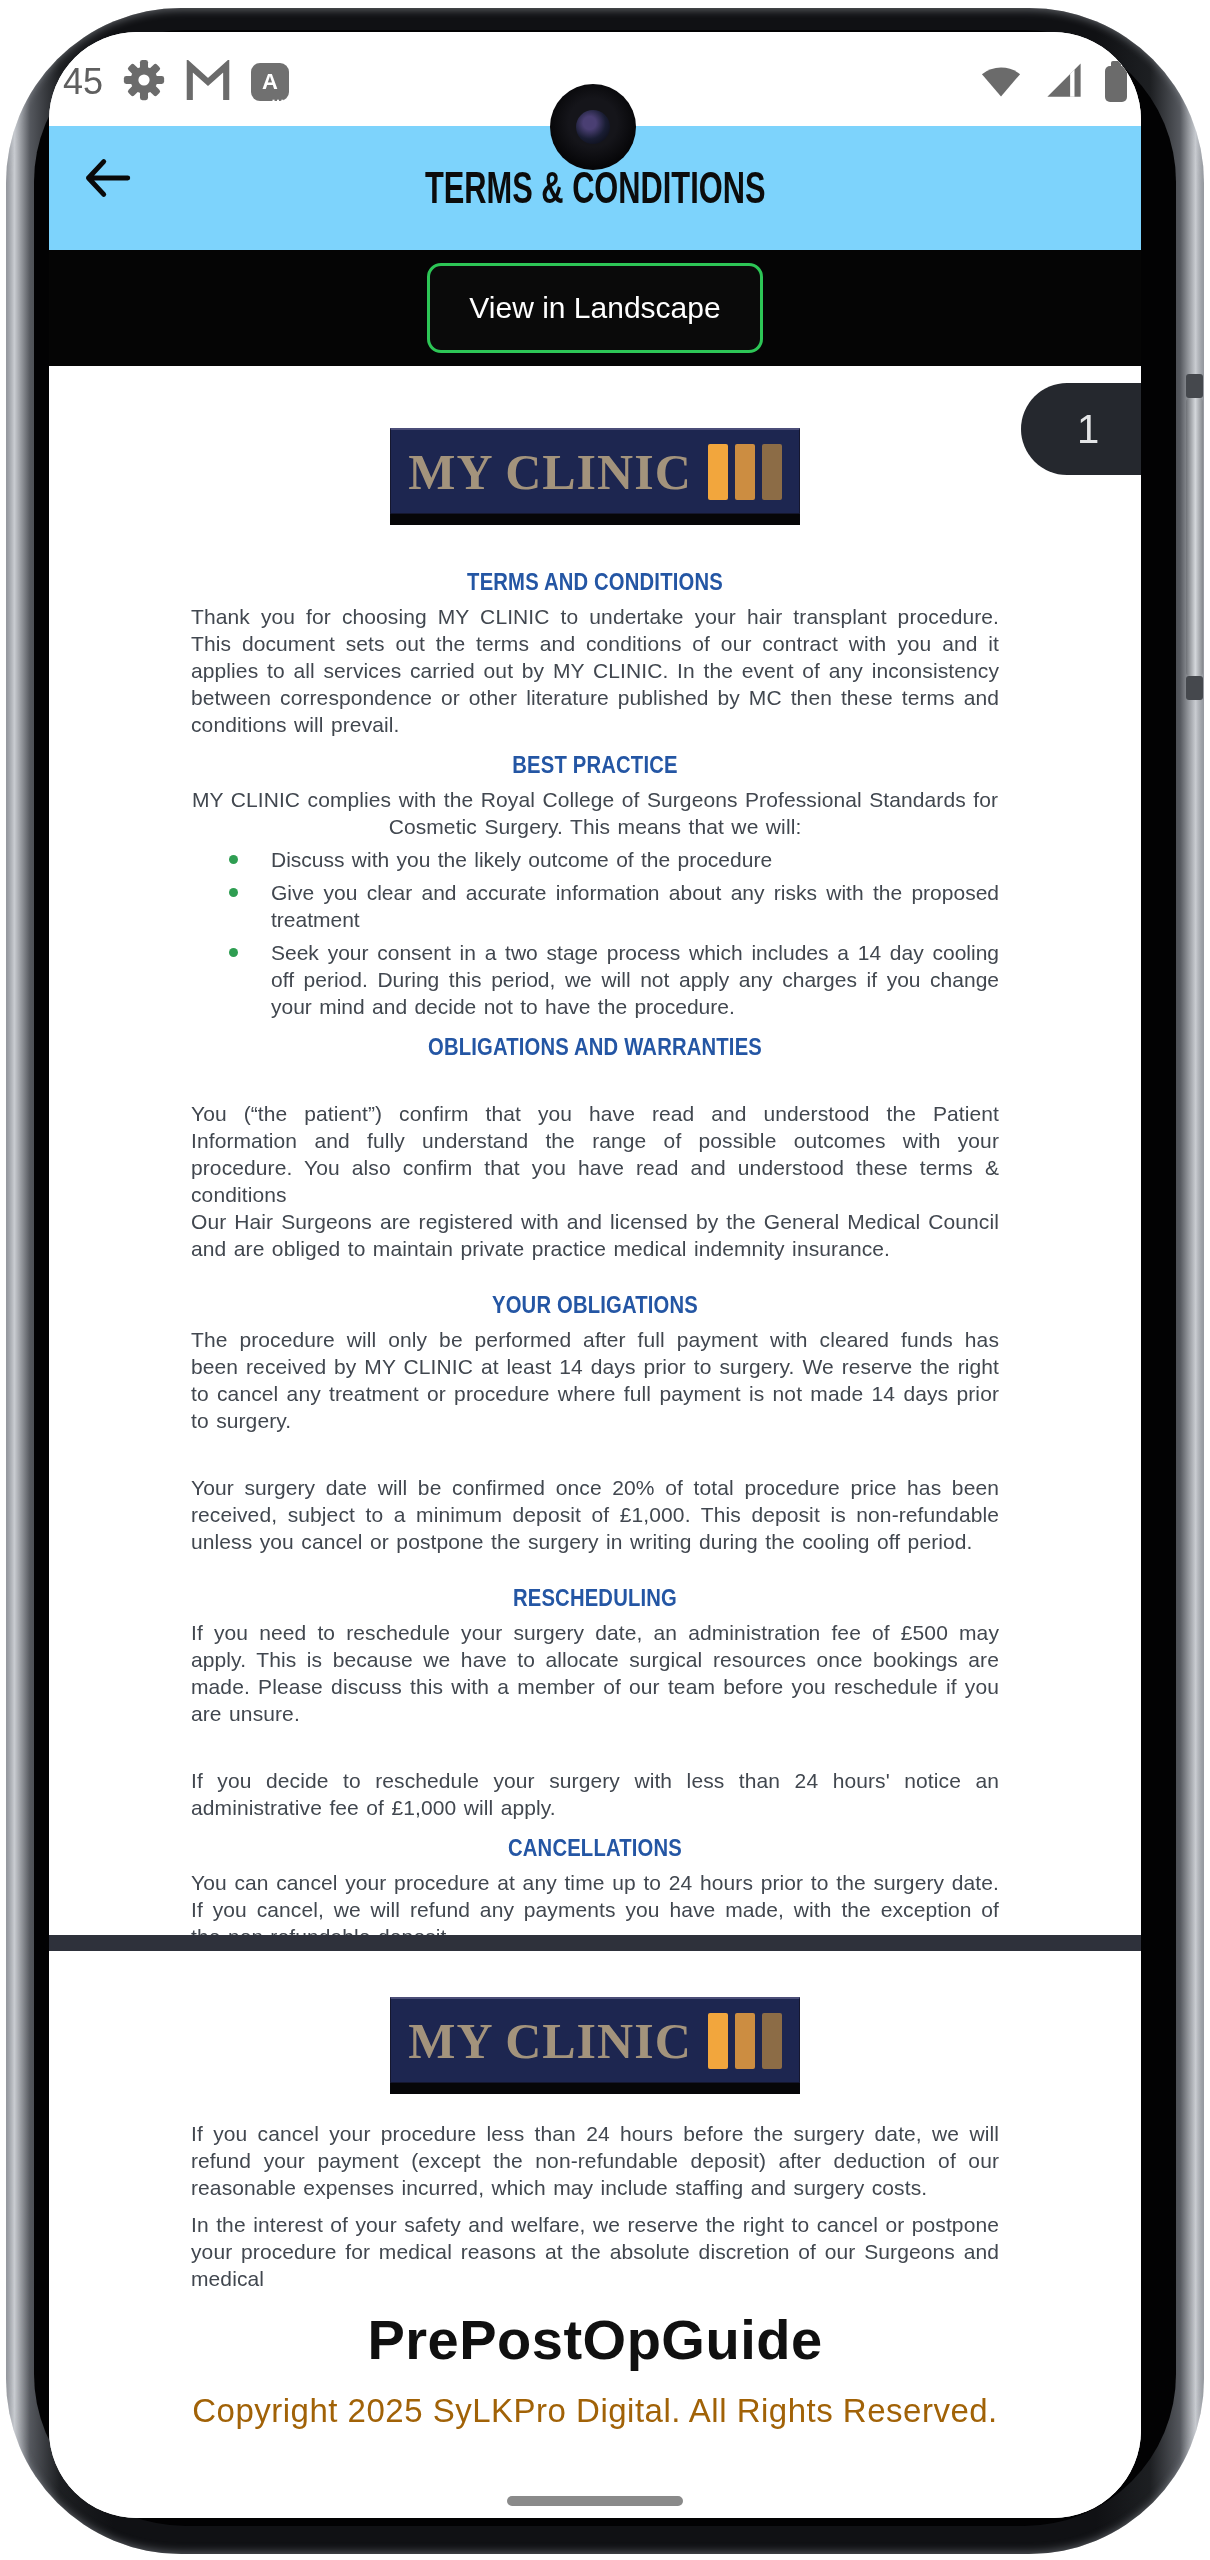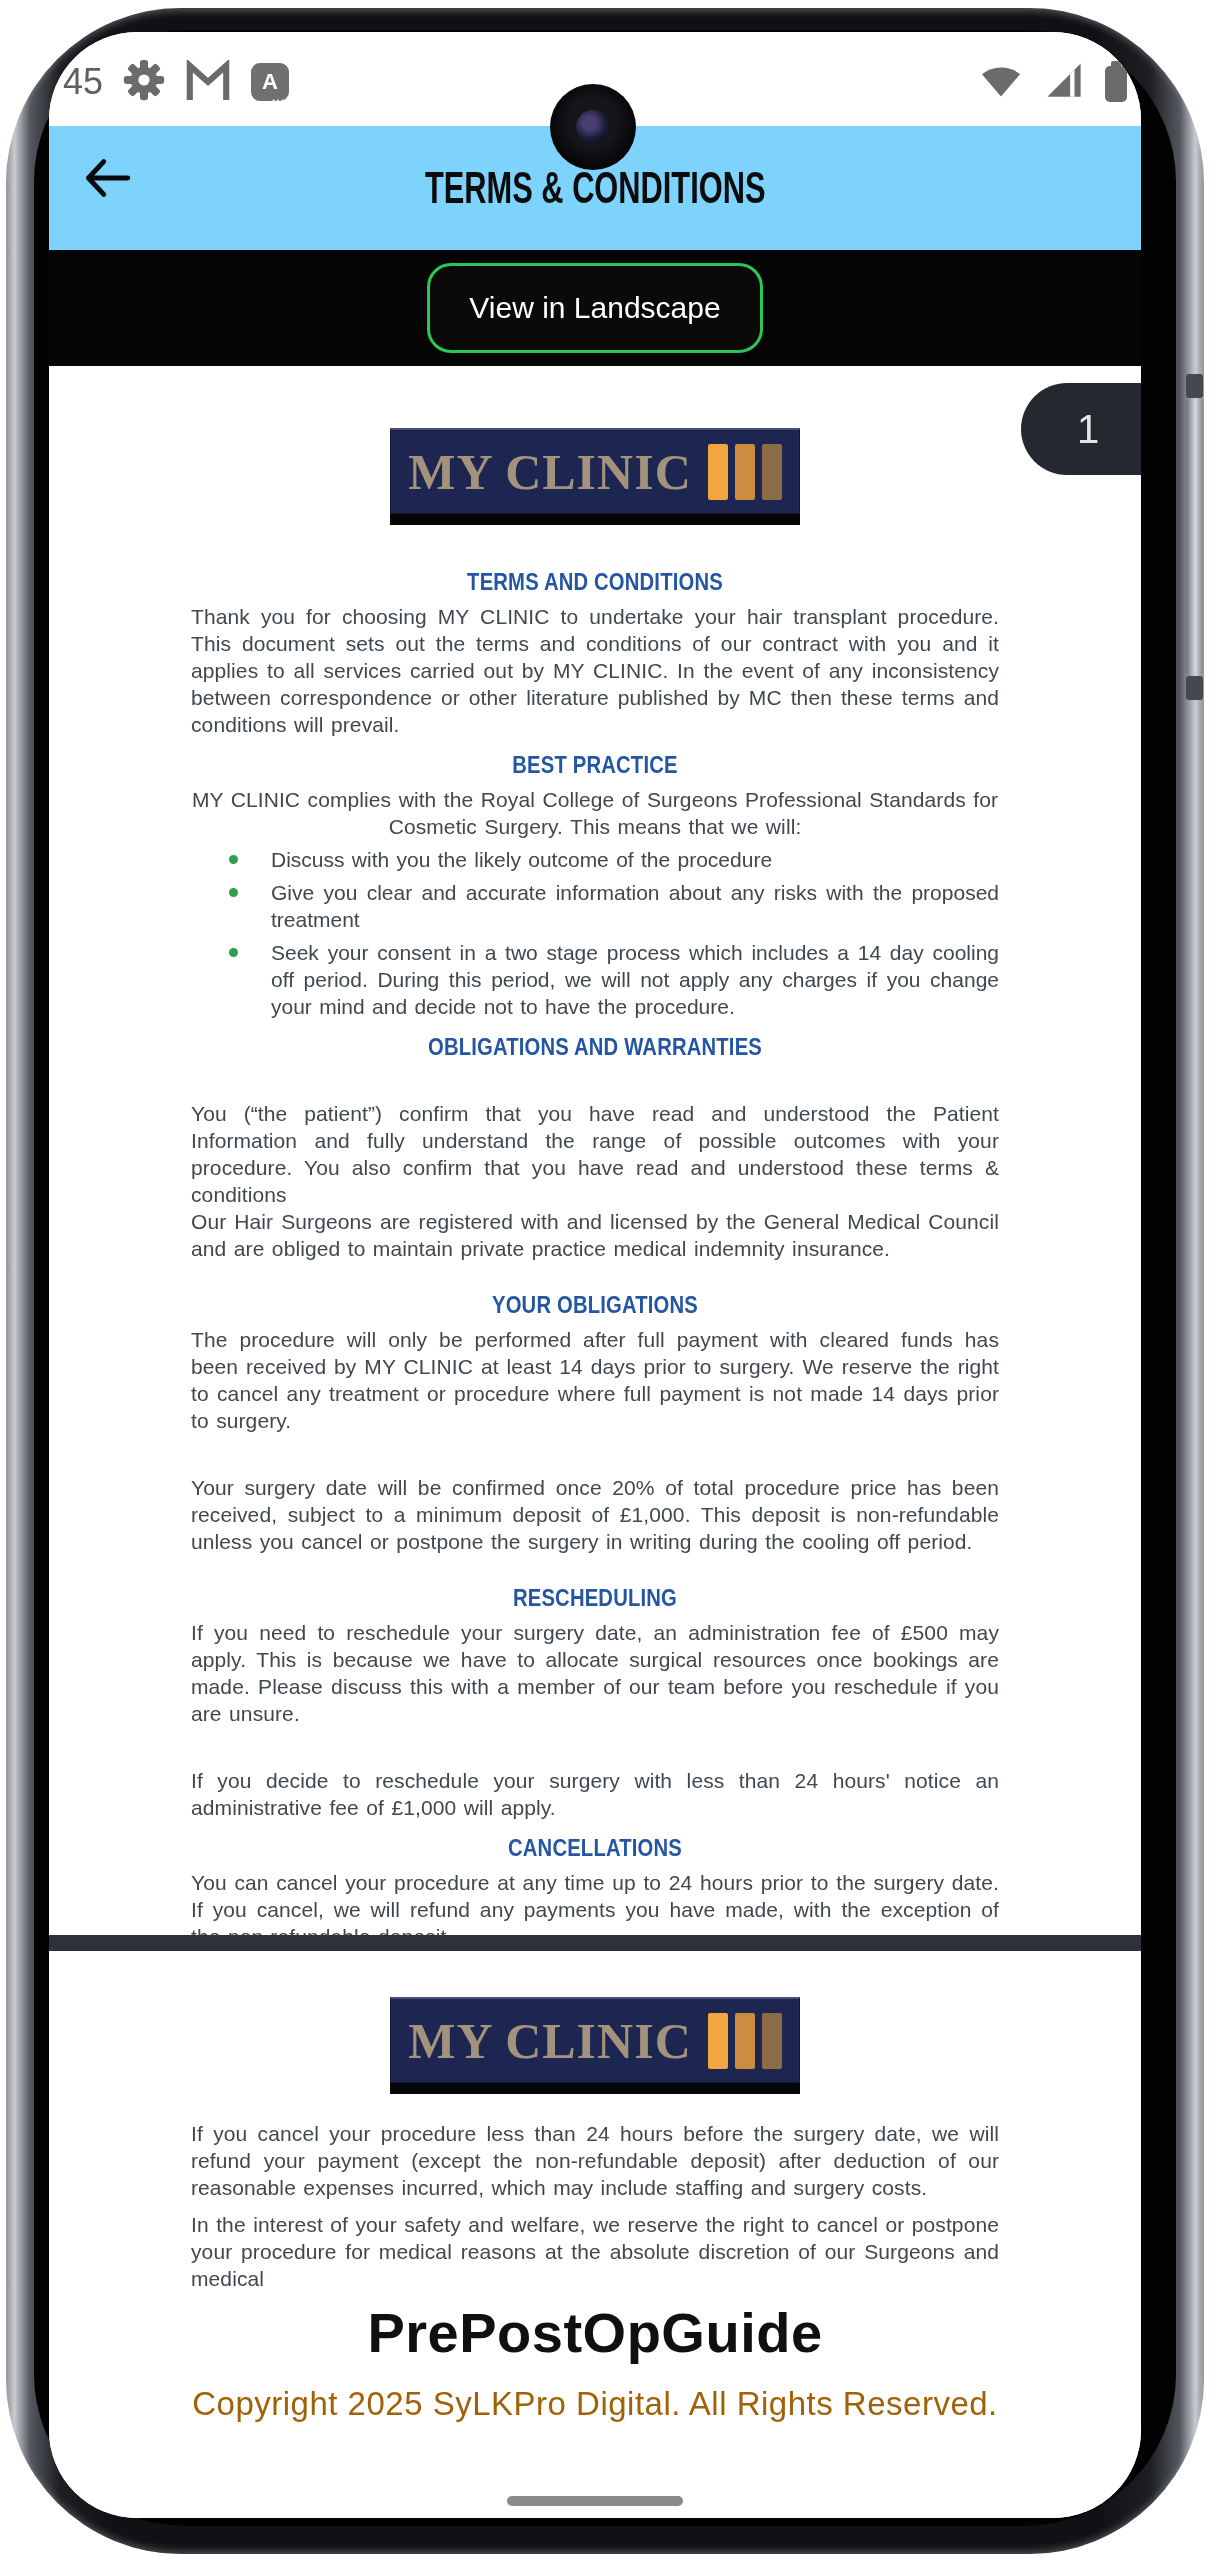--- a/index.html
+++ b/index.html
@@ -43,21 +43,21 @@
   .battery-icon::before { content:""; position:absolute; top:-5px; left:6px; width:10px; height:5px; background:#6b6b6b; border-radius:2px 2px 0 0; }
 
   
   .appbar { position:relative; height:124px; background:#7dd3fc; display:flex; align-items:center; justify-content:center; }
   .back-btn { position:absolute; left:34px; top:30px; width:48px; height:44px; cursor:pointer; }
   .app-title { font-size:44px; font-weight:700; color:#0c0c0c; letter-spacing:0px;
     display:inline-block; transform:scaleX(0.70); white-space:nowrap; }
 
   
   .band { height:116px; background:#050505; display:flex; align-items:center; justify-content:center; }
-  .landscape-btn { width:336px; height:90px; background:#0a0a0a; border:3px solid #2dc656; border-radius:24px;
+  .landscape-btn { width:336px; height:90px; background:#0a0a0a; border:3px solid #2dc656; border-radius:14px;
     color:#ffffff; font-size:30px; display:flex; align-items:center; justify-content:center; cursor:pointer; }
 
   
   .doc { position:relative; background:#ffffff; }
   .page1 { height:1569px; overflow:hidden; padding:62px 142px 0 142px; }
   .page-separator { height:16px; background:#2e313b; }
   .page2 { height:570px; overflow:hidden; padding:46px 142px 0 142px; position:relative; }
 
   
   .logo-wrap { width:410px; margin:0 auto; }
@@ -75,21 +75,21 @@
   .h-first { margin-top:44px; }
   .h-lg { margin-top:30px; }
   .p { font-size:21px; line-height:27px; color:#41474f; text-align:justify; letter-spacing:0.1px; word-spacing:1.5px; }
   .p-center { text-align:center; }
   .gap-lg { margin-top:40px; }
   .bullets { list-style:none; margin-top:6px; }
   .bullets li { position:relative; padding-left:80px; margin-bottom:6px; font-size:21px; line-height:27px; color:#41474f; text-align:justify; word-spacing:1.5px; }
   .bullets li::before { content:""; position:absolute; left:38px; top:9px; width:9px; height:9px; border-radius:50%; background:#2f9e52; }
 
   
-  .brand { margin-top:8px; text-align:center; font-size:56px; font-weight:700; letter-spacing:0.5px; color:#101010; }
+  .brand { margin-top:15px; text-align:center; font-size:56px; font-weight:700; letter-spacing:0.5px; color:#101010; }
   .copyright { margin-top:20px; text-align:center; font-size:33px; color:#a16207; letter-spacing:0.5px; }
 
   
   .page-badge { position:absolute; right:0; top:351px; width:120px; height:92px; background:#25282e;
     border-radius:46px 0 0 46px; display:flex; align-items:center; justify-content:center;
     color:#e4e5e7; font-size:40px; padding-left:14px; z-index:8; cursor:pointer; }
 
   
   .home-indicator { position:absolute; left:50%; bottom:12px; transform:translateX(-50%);
     width:176px; height:10px; border-radius:5px; background:#8a8a8a; z-index:9; cursor:pointer; }

